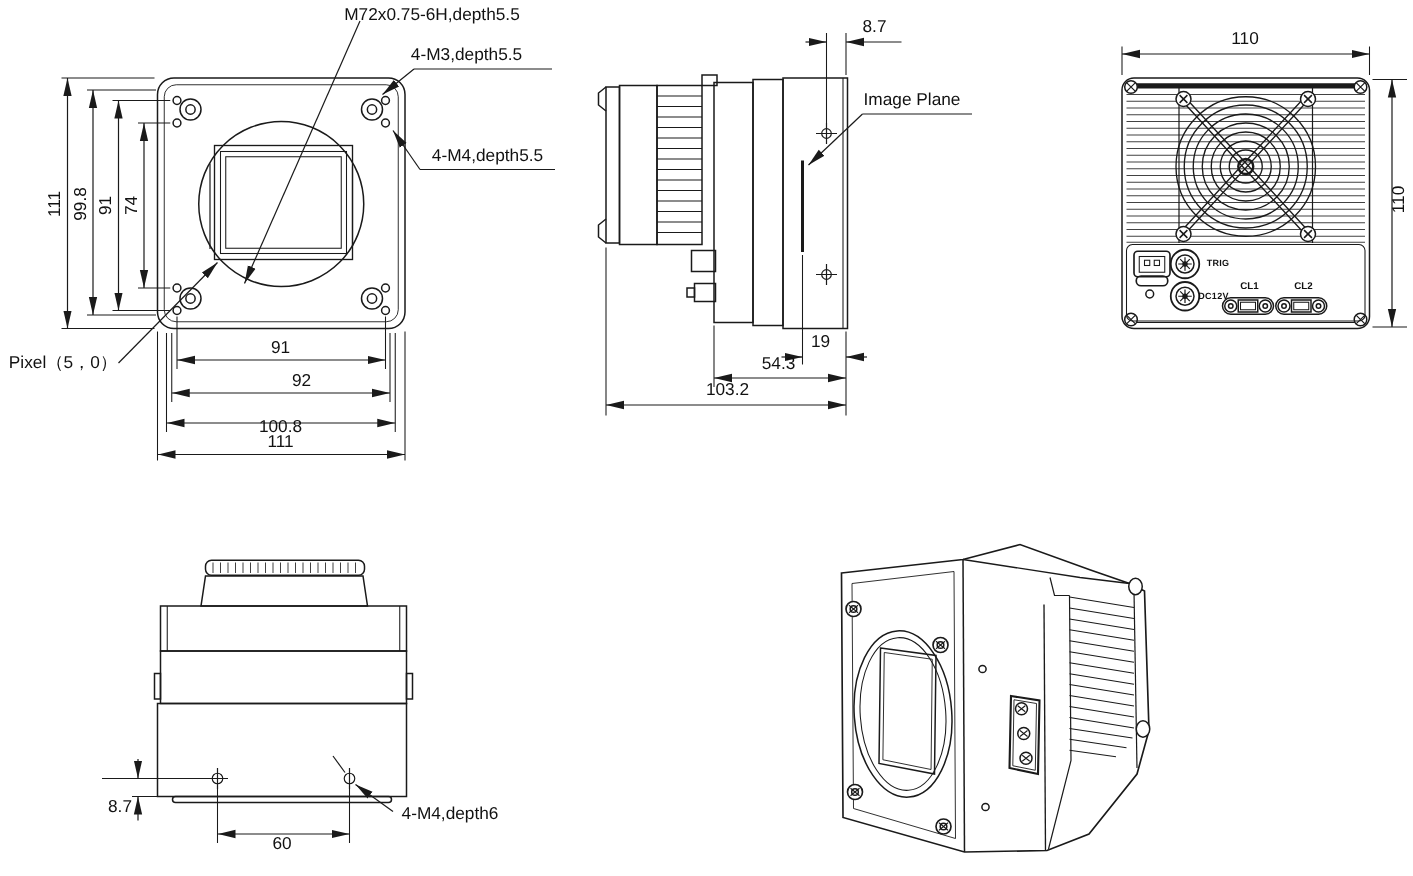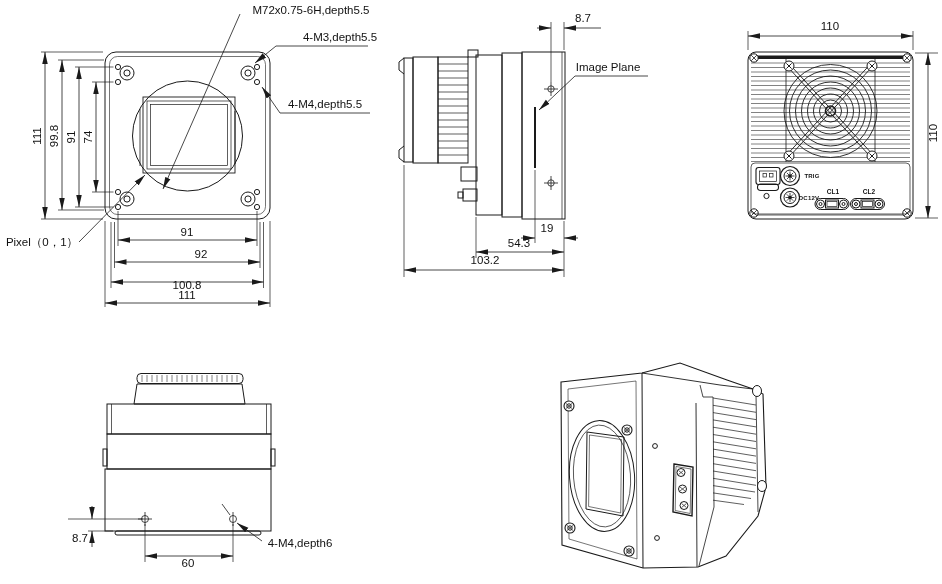--- a/index.html
+++ b/index.html
@@ -299,24 +299,24 @@
             <path d="M678.5,470.5 L683.5,474.5 M683.5,470.5 L678.5,474.5" stroke-width="0.7"></path>
         <circle cx="682.5" cy="489" r="4" fill="#fff"></circle>
             <path d="M680,487 L685,491 M685,487 L680,491" stroke-width="0.7"></path>
         <circle cx="684" cy="505.5" r="4" fill="#fff"></circle>
             <path d="M681.5,503.5 L686.5,507.5 M686.5,503.5 L681.5,507.5" stroke-width="0.7"></path>
       </g>
     </g>
   </g>
 </svg>
 
-<div class="lbl" style="left:311px;top:11px;">M72x0.75-6H,depth5.5</div>
-<div class="lbl" style="left:340px;top:38px;text-align:right;">4-M3,depth5.5</div>
+<div class="lbl" style="left:288px;top:11px;">M72x0.75-6H,depth5.5</div>
+<div class="lbl" style="left:311px;top:38px;text-align:right;">4-M3,depth5.5</div>
 <div class="lbl" style="left:325px;top:105px;">4-M4,depth5.5</div>
-<div class="lbl" style="left:42px;top:243px;">Pixel（0，1）</div>
+<div class="lbl" style="left:42px;top:243px;">Pixel（5，0）</div>
 <div class="lbl rot" style="left:38px;top:136px;">111</div>
 <div class="lbl rot" style="left:55px;top:136px;">99.8</div>
 <div class="lbl rot" style="left:72px;top:137px;">91</div>
 <div class="lbl rot" style="left:89px;top:137px;">74</div>
 <div class="lbl" style="left:187px;top:233px;">91</div>
 <div class="lbl" style="left:187px;top:255px;padding-left:28px;">92</div>
 <div class="lbl" style="left:187px;top:275px;margin-top:11px;">100.8</div>
 <div class="lbl" style="left:187px;top:296px;">111</div>
 
 <div class="lbl" style="left:583px;top:19px;">8.7</div>

